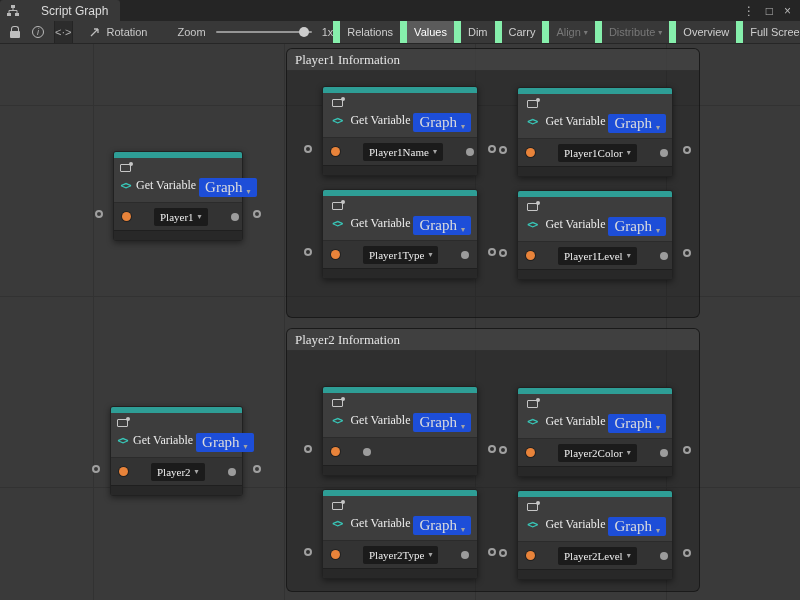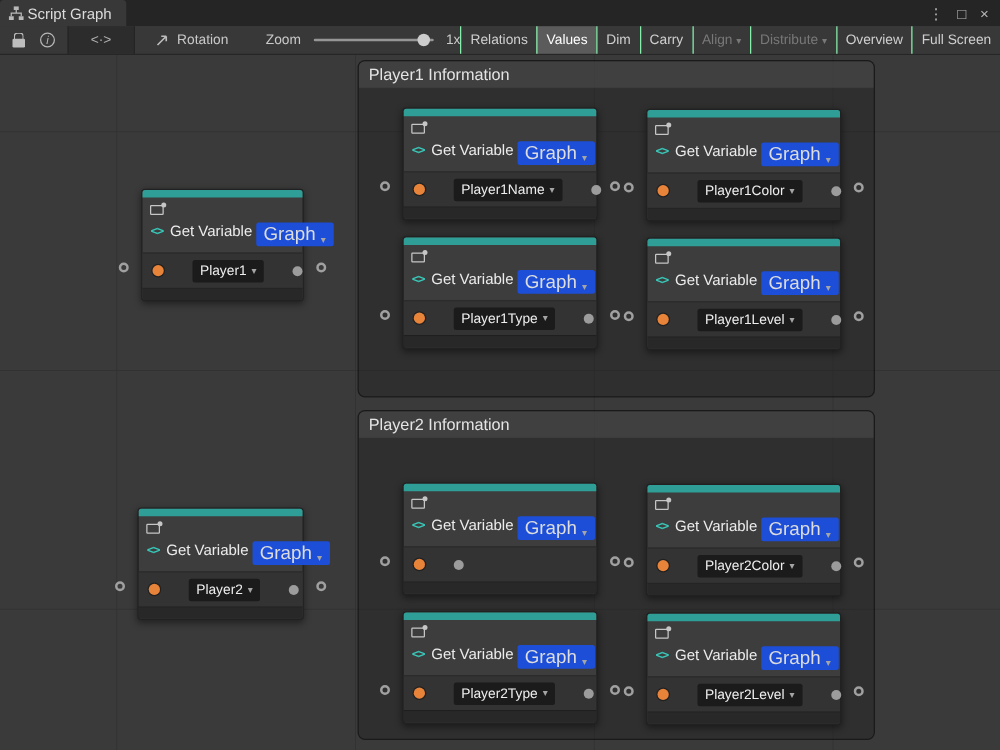--- a/index.html
+++ b/index.html
@@ -1,49 +1,49 @@
 <!DOCTYPE html>
 <html style="--node-header: #2e9e96; --port-orange: #e8833a; --port-gray: #9c9c9c;"><head>
 <meta charset="utf-8">
 <style>
   * { margin:0; padding:0; box-sizing:border-box; }
   body { font-family:"Liberation Sans", sans-serif; user-select:none; }
   .app { position:relative; width:800px; height:600px; background:#3a3a3a; overflow:hidden; }
 
   
   .tabbar { position:absolute; left:0; top:0; width:800px; height:21px; background:#252525; display:flex; align-items:stretch; }
-  .tab { display:flex; align-items:center; gap:3px; padding:0 12px 0 7px; background:#383838; color:#dcdcdc; font-size:12px; border-radius:3px 3px 0 0; }
+  .tab { display:flex; align-items:center; gap:22px; padding:0 12px 0 7px; background:#383838; color:#dcdcdc; font-size:12px; border-radius:3px 3px 0 0; }
   .win-controls { margin-left:auto; display:flex; align-items:center; gap:11px; padding-right:9px; color:#b8b8b8; font-size:12px; }
   .win-controls span { cursor:default; }
 
   
   .toolbar { position:absolute; left:0; top:21px; width:800px; height:23px; background:#383838; border-bottom:1px solid #262626; display:flex; align-items:center; color:#c9c9c9; font-size:11px; }
   .tb-left { display:flex; align-items:center; gap:12px; padding:0 10px; height:100%; }
   .lock { position:relative; width:10px; height:7px; background:#bdbdbd; border-radius:1px; margin-top:4px; }
   .lock::before { content:""; position:absolute; left:1px; top:-5px; width:6px; height:5px; border:1.5px solid #bdbdbd; border-bottom:none; border-radius:3px 3px 0 0; }
   .info { width:12px; height:12px; border:1px solid #b8b8b8; border-radius:50%; display:flex; align-items:center; justify-content:center; font-size:9px; font-style:italic; color:#b8b8b8; }
   .info::after { content:"i"; }
   .crumb { height:100%; width:62px; display:flex; align-items:center; justify-content:center; background:#2c2c2c; border-left:1px solid #242424; border-right:1px solid #242424; color:#b0b0b0; }
   .tb-mid { display:flex; align-items:center; gap:6px; margin-left:16px; }
   .zoom-label { margin-left:24px; }
   .slider { position:relative; width:96px; height:2px; background:#969696; border-radius:1px; margin:0 4px; }
   .knob { position:absolute; right:3px; top:-4px; width:10px; height:10px; border-radius:50%; background:#cccccc; }
   .tb-right { margin-left:auto; display:flex; align-items:stretch; height:100%; }
-  .tb-btn { display:flex; align-items:center; padding:0 7px; background:#383838; border-left:1px solid #86efac; color:#cfcfcf; cursor:default; white-space:nowrap; }
+  .tb-btn { display:flex; align-items:center; padding:0 7px; background:#383838; border-left:7px solid #86efac; color:#cfcfcf; cursor:default; white-space:nowrap; }
   .tb-btn.active { background:#5b5b5b; color:#ffffff; }
   .tb-btn.disabled { color:#787878; }
   .bcaret { font-size:8px; margin-left:3px; }
 
   
   .canvas { position:absolute; left:0; top:44px; width:800px; height:556px;
     background-color:#3a3a3a;
     background-image:linear-gradient(to right,#323232 1px,transparent 1px),
                      linear-gradient(to bottom,#323232 1px,transparent 1px);
     background-size:191px 191px,191px 191px;
-    background-position:93px 0,0 61px; }
+    background-position:93px 0,0 61px;font-family:Liberation Serif, serif; }
 
   
   .group { position:absolute; background:rgba(28,28,28,.35); border:1px solid rgba(12,12,12,.6); border-radius:6px; }
   .group-header { height:22px; background:rgba(86,86,86,.45); border-bottom:1px solid rgba(0,0,0,.25); border-radius:5px 5px 0 0; display:flex; align-items:center; padding:0 8px; font-size:13px; color:#e4e4e4; }
 
   
   .node { position:absolute; background:#3d3d3d; border:1px solid #212121; border-radius:3px; box-shadow:0 2px 6px rgba(0,0,0,.45); }
   .node-header { height:6px; background:var(--node-header,#2e9e96); border-radius:2px 2px 0 0; }
   .node-main { display:flex; gap:5px; padding:4px 6px 5px 6px; height:44px; }
   .node-icon { display:flex; flex-direction:column; align-items:center; gap:3px; padding-top:2px; width:18px; }

